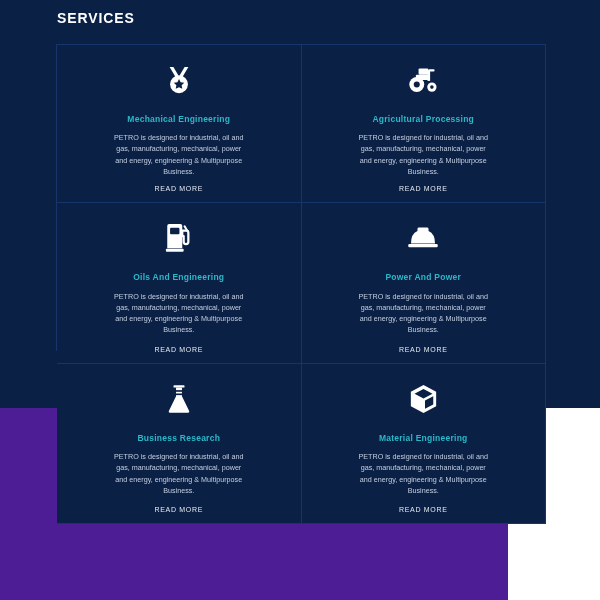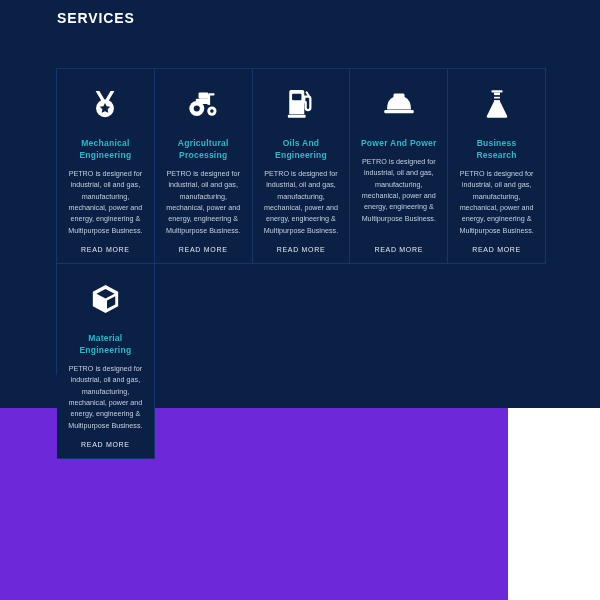--- a/index.html
+++ b/index.html
@@ -10,21 +10,21 @@
     width: 600px;
     height: 600px;
     background: #ffffff;
     font-family: "Liberation Sans", sans-serif;
     overflow: hidden;
   }
   #page {
     position: relative;
     width: 508px;
     height: 600px;
-    background: #6d28d9;
+    background: #4c1d95;
   }
   .services-section {
     position: absolute;
     left: 0;
     top: 0;
     width: 600px;
     height: 408px;
     background: #0a2045;
     box-sizing: border-box;
   }
@@ -35,25 +35,25 @@
     font-size: 14px;
     font-weight: bold;
     letter-spacing: 0.9px;
     color: #ffffff;
     line-height: 20px;
     margin: 0;
   }
   .cards-grid {
     position: absolute;
     left: 56px;
-    top: 68px;
+    top: 44px;
     width: 490px;
     height: 307px;
     display: grid;
-    grid-template-columns: 1fr 1fr 1fr 1fr 1fr;
+    grid-template-columns: 1fr 1fr;
     grid-template-rows: 1fr 1fr;
     border-top: 1px solid #16356b;
     border-left: 1px solid #16356b;
     box-sizing: border-box;
   }
   .service-card {
     border-right: 1px solid #16356b;
     border-bottom: 1px solid #16356b;
     box-sizing: border-box;
     padding: 12px 8px 10px 8px;

